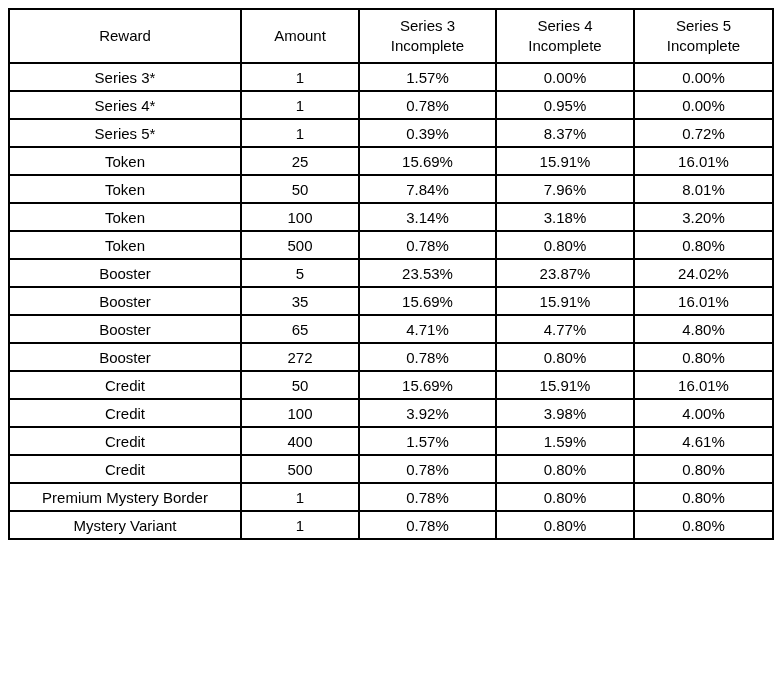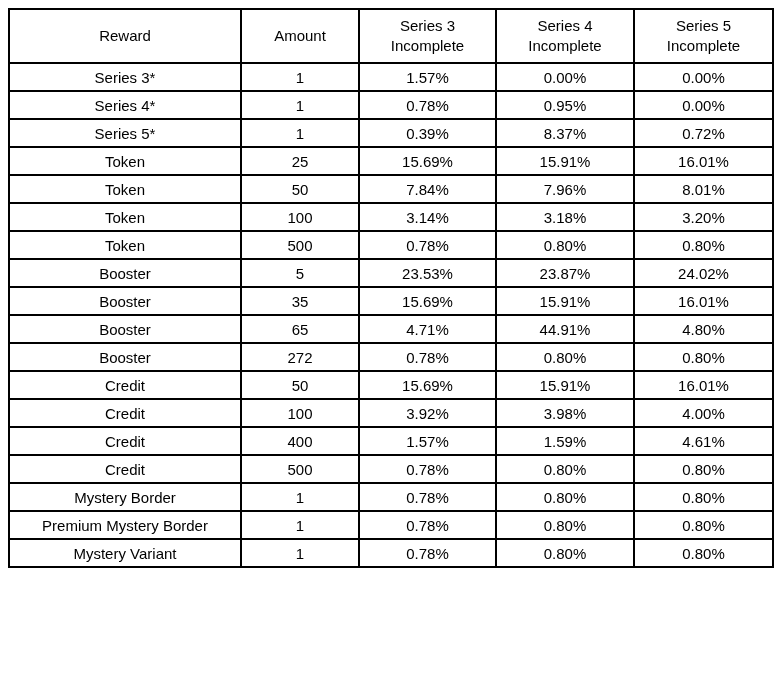--- a/index.html
+++ b/index.html
@@ -133,21 +133,21 @@
           <td>Booster</td>
           <td>35</td>
           <td>15.69%</td>
           <td>15.91%</td>
           <td>16.01%</td>
         </tr>
         <tr>
           <td>Booster</td>
           <td>65</td>
           <td>4.71%</td>
-          <td>44.91%</td>
+          <td>4.77%</td>
           <td>4.80%</td>
         </tr>
         <tr>
           <td>Booster</td>
           <td>272</td>
           <td>0.78%</td>
           <td>0.80%</td>
           <td>0.80%</td>
         </tr>
         <tr>
@@ -172,27 +172,20 @@
           <td>4.61%</td>
         </tr>
         <tr>
           <td>Credit</td>
           <td>500</td>
           <td>0.78%</td>
           <td>0.80%</td>
           <td>0.80%</td>
         </tr>
         <tr>
-          <td>Mystery Border</td>
-          <td>1</td>
-          <td>0.78%</td>
-          <td>0.80%</td>
-          <td>0.80%</td>
-        </tr>
-        <tr>
           <td>Premium Mystery Border</td>
           <td>1</td>
           <td>0.78%</td>
           <td>0.80%</td>
           <td>0.80%</td>
         </tr>
         <tr>
           <td>Mystery Variant</td>
           <td>1</td>
           <td>0.78%</td>

